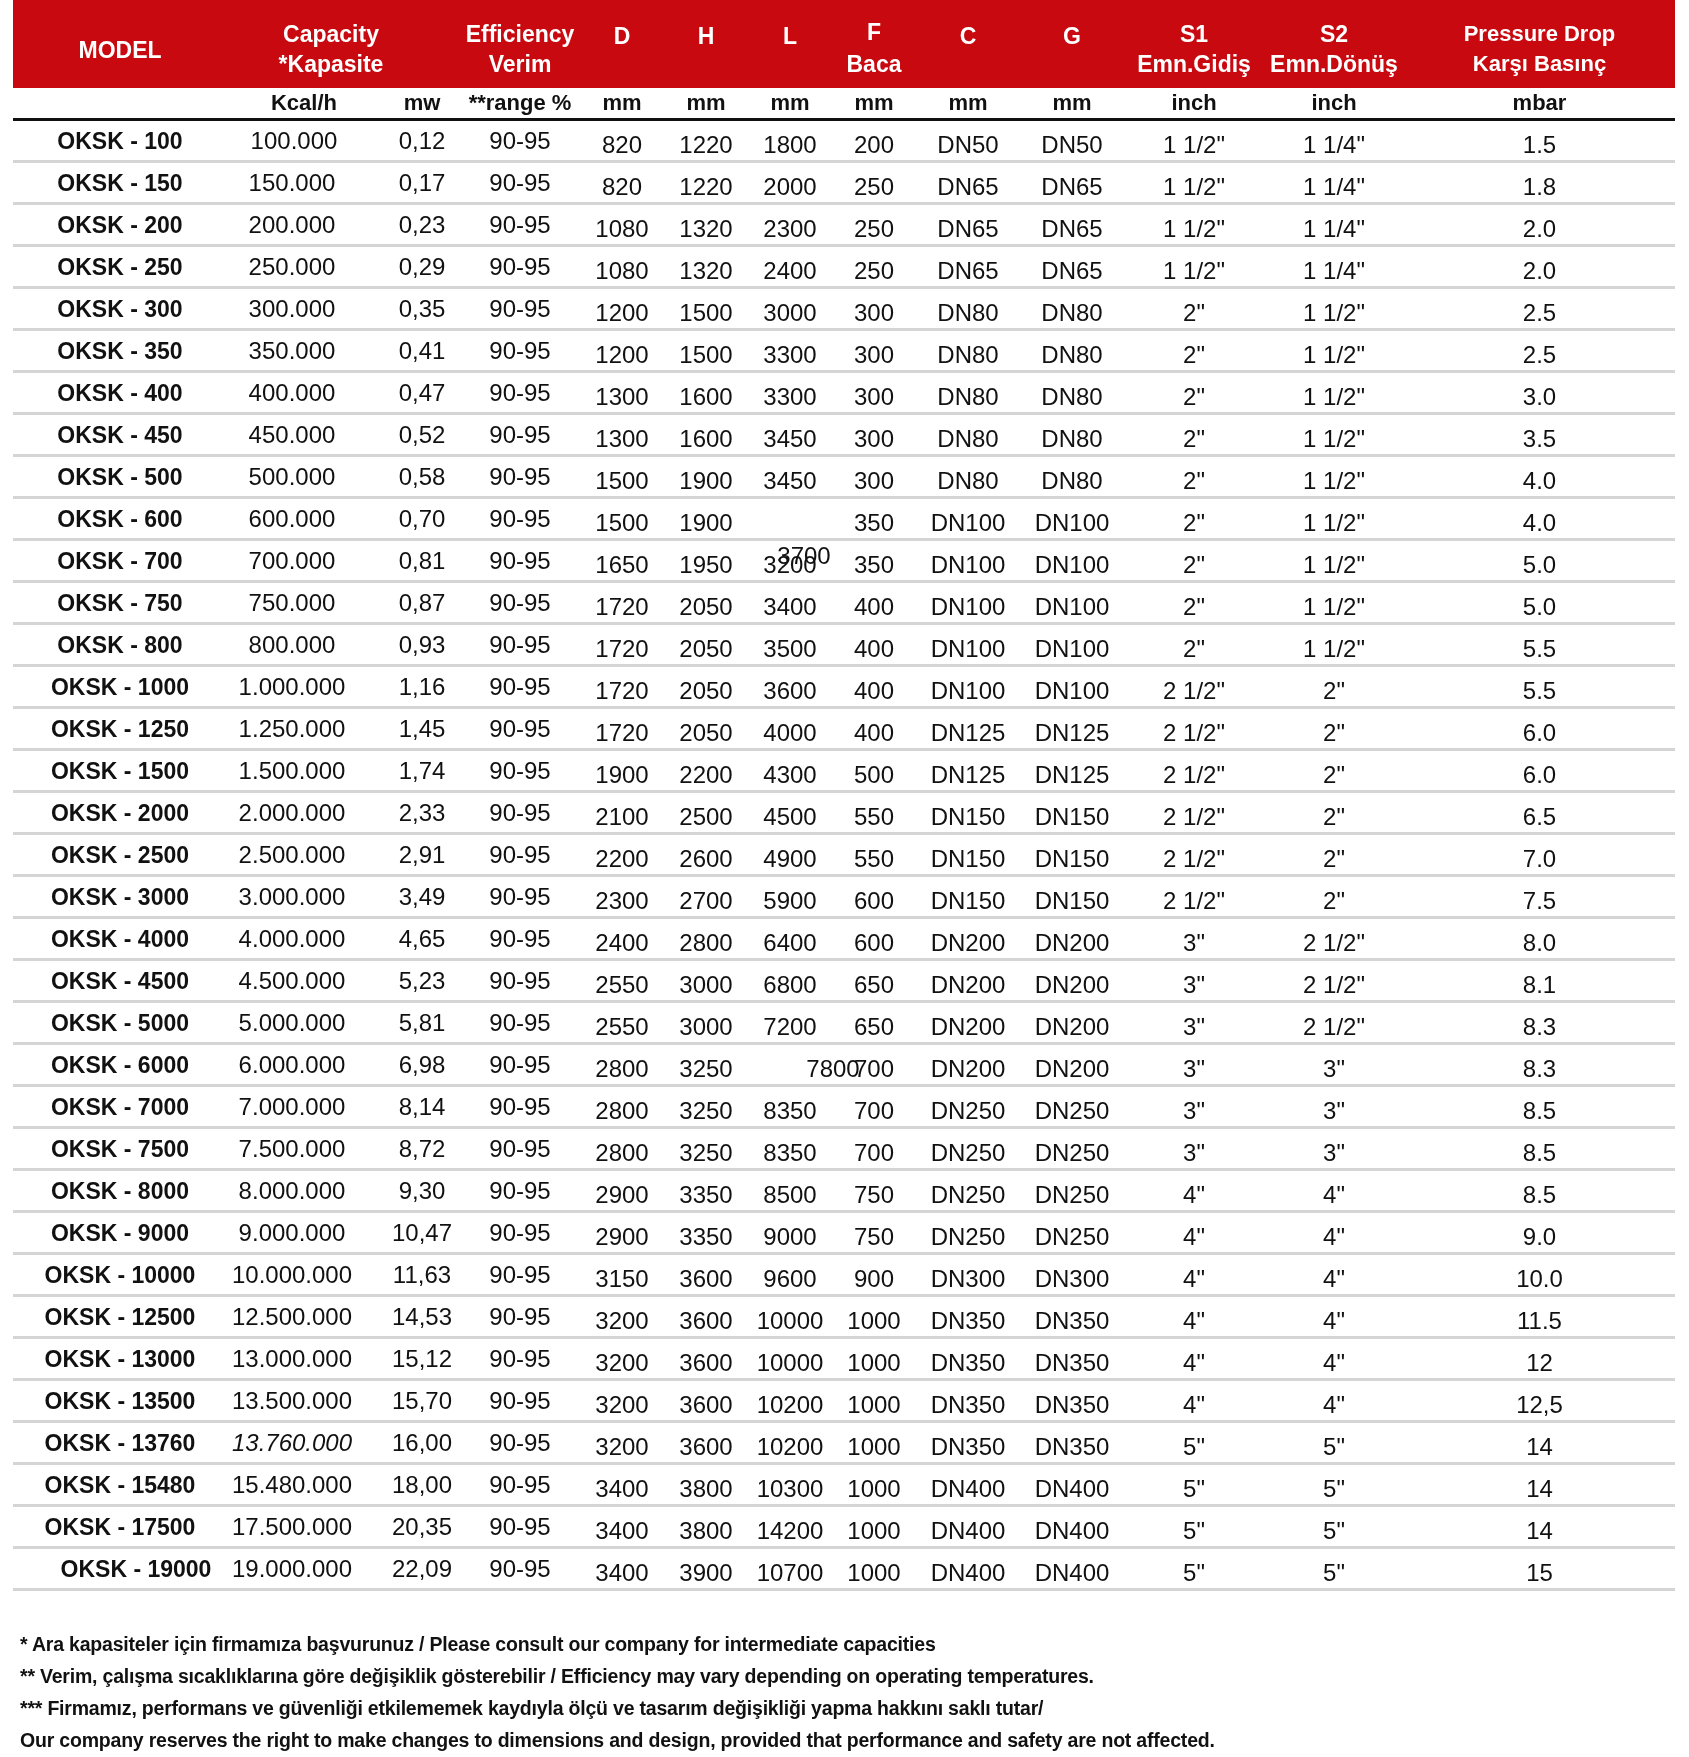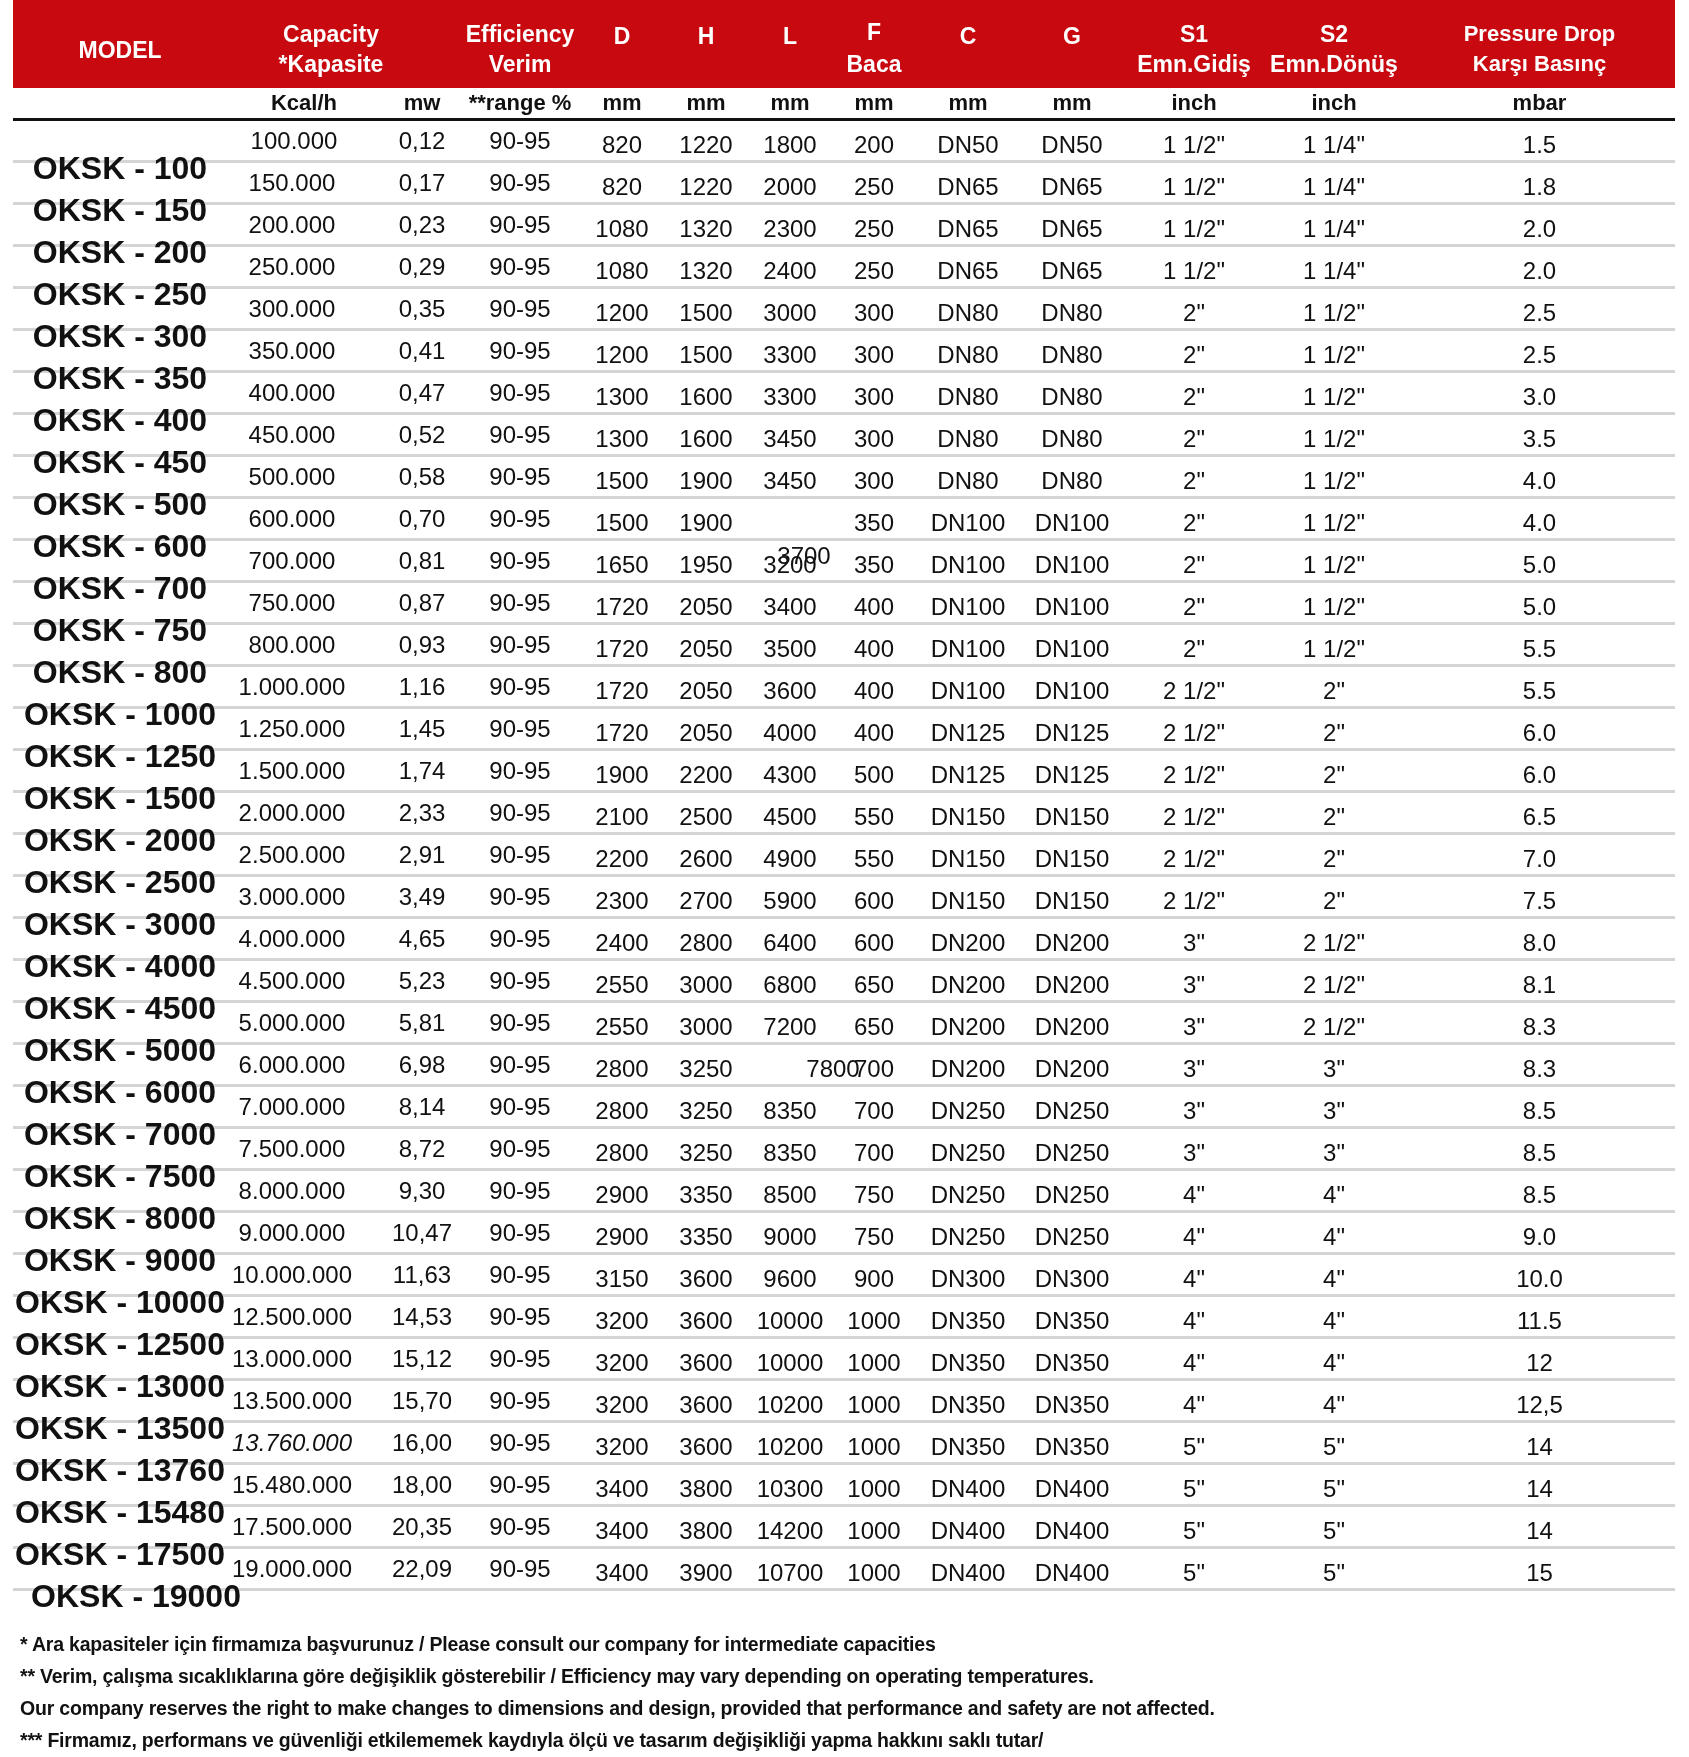--- a/index.html
+++ b/index.html
@@ -5,21 +5,21 @@
   html, body { margin: 0; padding: 0; background: #ffffff; }
   body { width: 1689px; height: 1757px; position: relative; overflow: hidden; font-family: "Liberation Sans", sans-serif; color: #111; }
   .wrap { position: absolute; left: 13px; top: 0; width: 1662px; }
   .hdr { background: #c8090f; height: 88px; position: relative; color: #fff; font-weight: bold; }
   .hcell { position: absolute; text-align: center; font-size: 23px; line-height: 32px; }
   .units { height: 30px; position: relative; border-bottom: 3px solid #111; }
   .ucell { position: absolute; top: 1px; text-align: center; font-size: 22px; font-weight: bold; line-height: 28px; }
   .row { height: 42px; position: relative; border-bottom: 3px solid #d5d5d5; box-sizing: border-box; }
   .c { position: absolute; top: 6px; text-align: center; font-size: 24px; line-height: 28px; }
   .c.dim { top: 10px; }
-  .c.model { font-weight: bold; font-size: 32px; margin-top: 27px; }
+  .c.model { font-weight: bold; font-size: 23px; }
   .notes { position: absolute; left: 20px; top: 1628px; font-size: 19.5px; font-weight: bold; line-height: 32px; letter-spacing: -0.2px; }
 </style>
 </head>
 <body>
 
 <div class="wrap">
   <div class="hdr">
     <div class="hcell" style="left:0;width:214px;top:34px;">MODEL</div>
     <div class="hcell" style="left:214px;width:208px;top:18px;">Capacity</div>
     <div class="hcell" style="left:214px;width:208px;top:48px;">*Kapasite</div>
@@ -580,15 +580,15 @@
         <div class="c dim" style="left: 1111px; width: 140px;">5"</div>
         <div class="c dim" style="left: 1251px; width: 140px;">5"</div>
         <div class="c dim" style="left: 1391px; width: 271px;">15</div>
       </div>
     </div>
 </div>
 
 <div class="notes">
   <div>* Ara kapasiteler için firmamıza başvurunuz / Please consult our company for intermediate capacities</div>
   <div>** Verim, çalışma sıcaklıklarına göre değişiklik gösterebilir / Efficiency may vary depending on operating temperatures.</div>
+  <div>*** Firmamız, performans ve güvenliği etkilememek kaydıyla ölçü ve tasarım değişikliği yapma hakkını saklı tutar/</div>
   <div>Our company reserves the right to make changes to dimensions and design, provided that performance and safety are not affected.</div>
-  <div>*** Firmamız, performans ve güvenliği etkilememek kaydıyla ölçü ve tasarım değişikliği yapma hakkını saklı tutar/</div>
 </div>
 
 </body></html>

